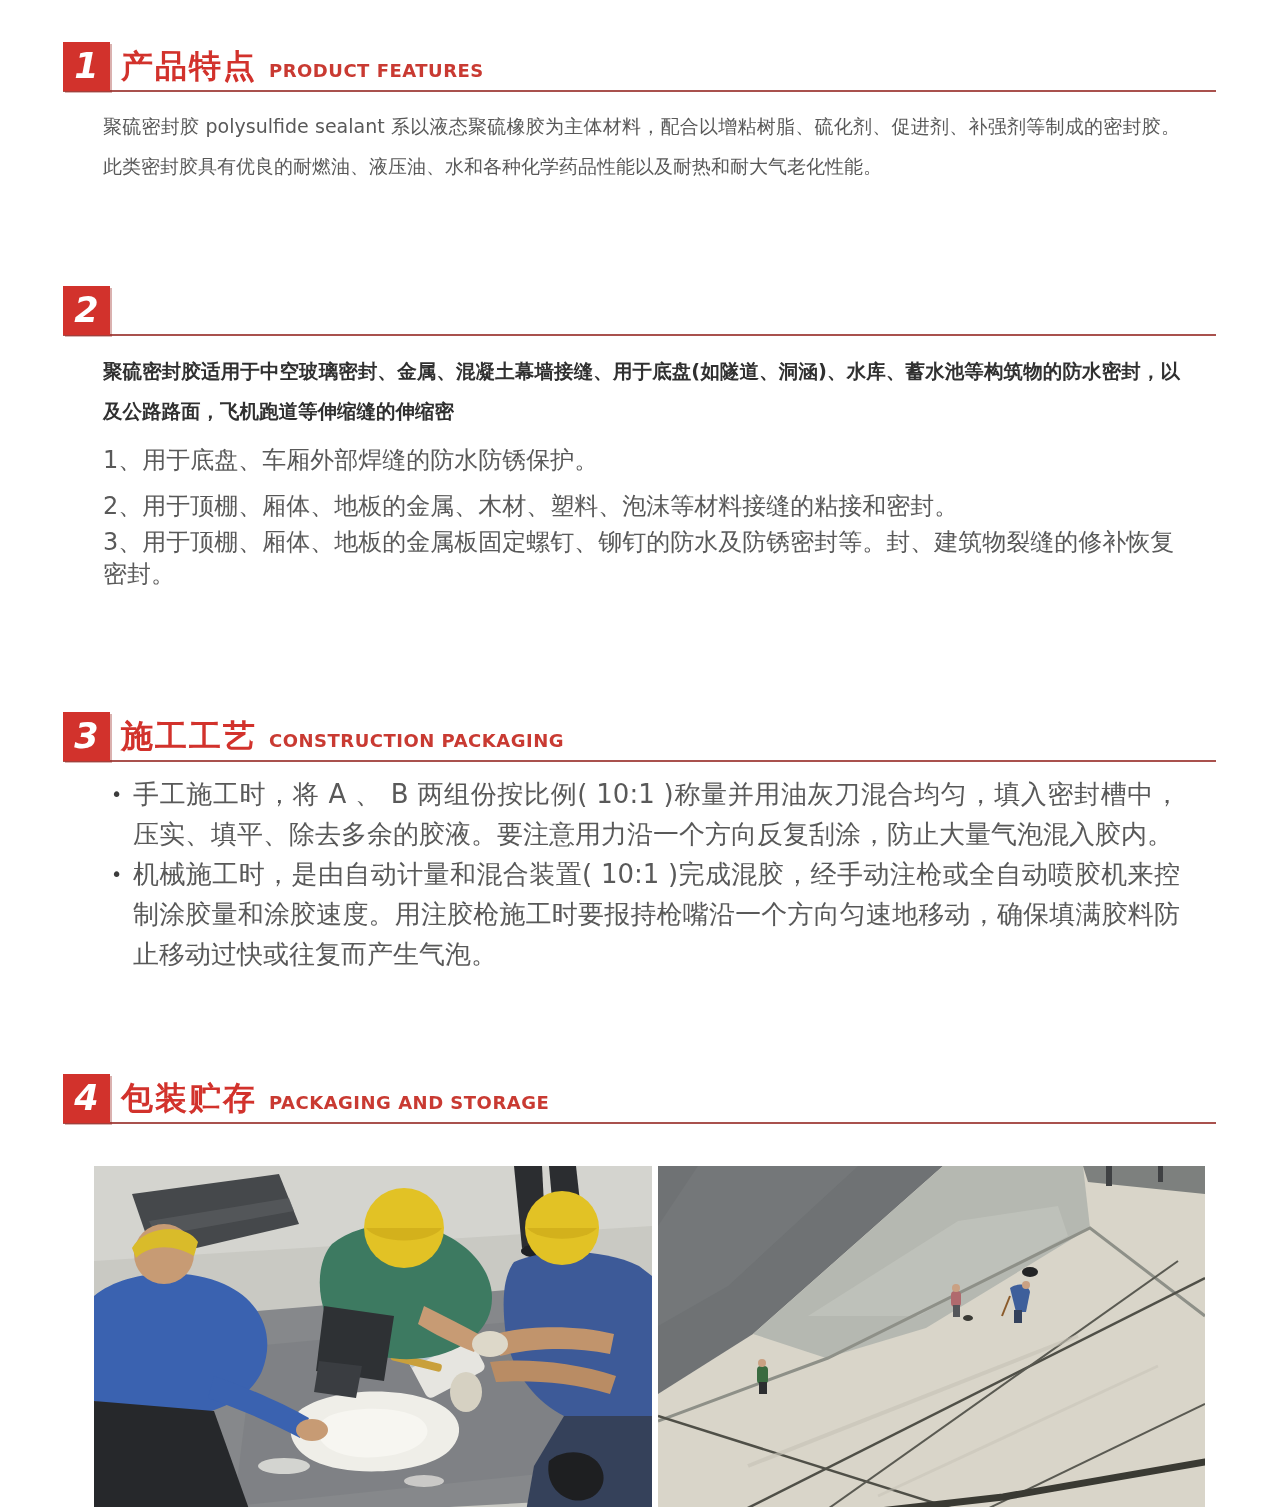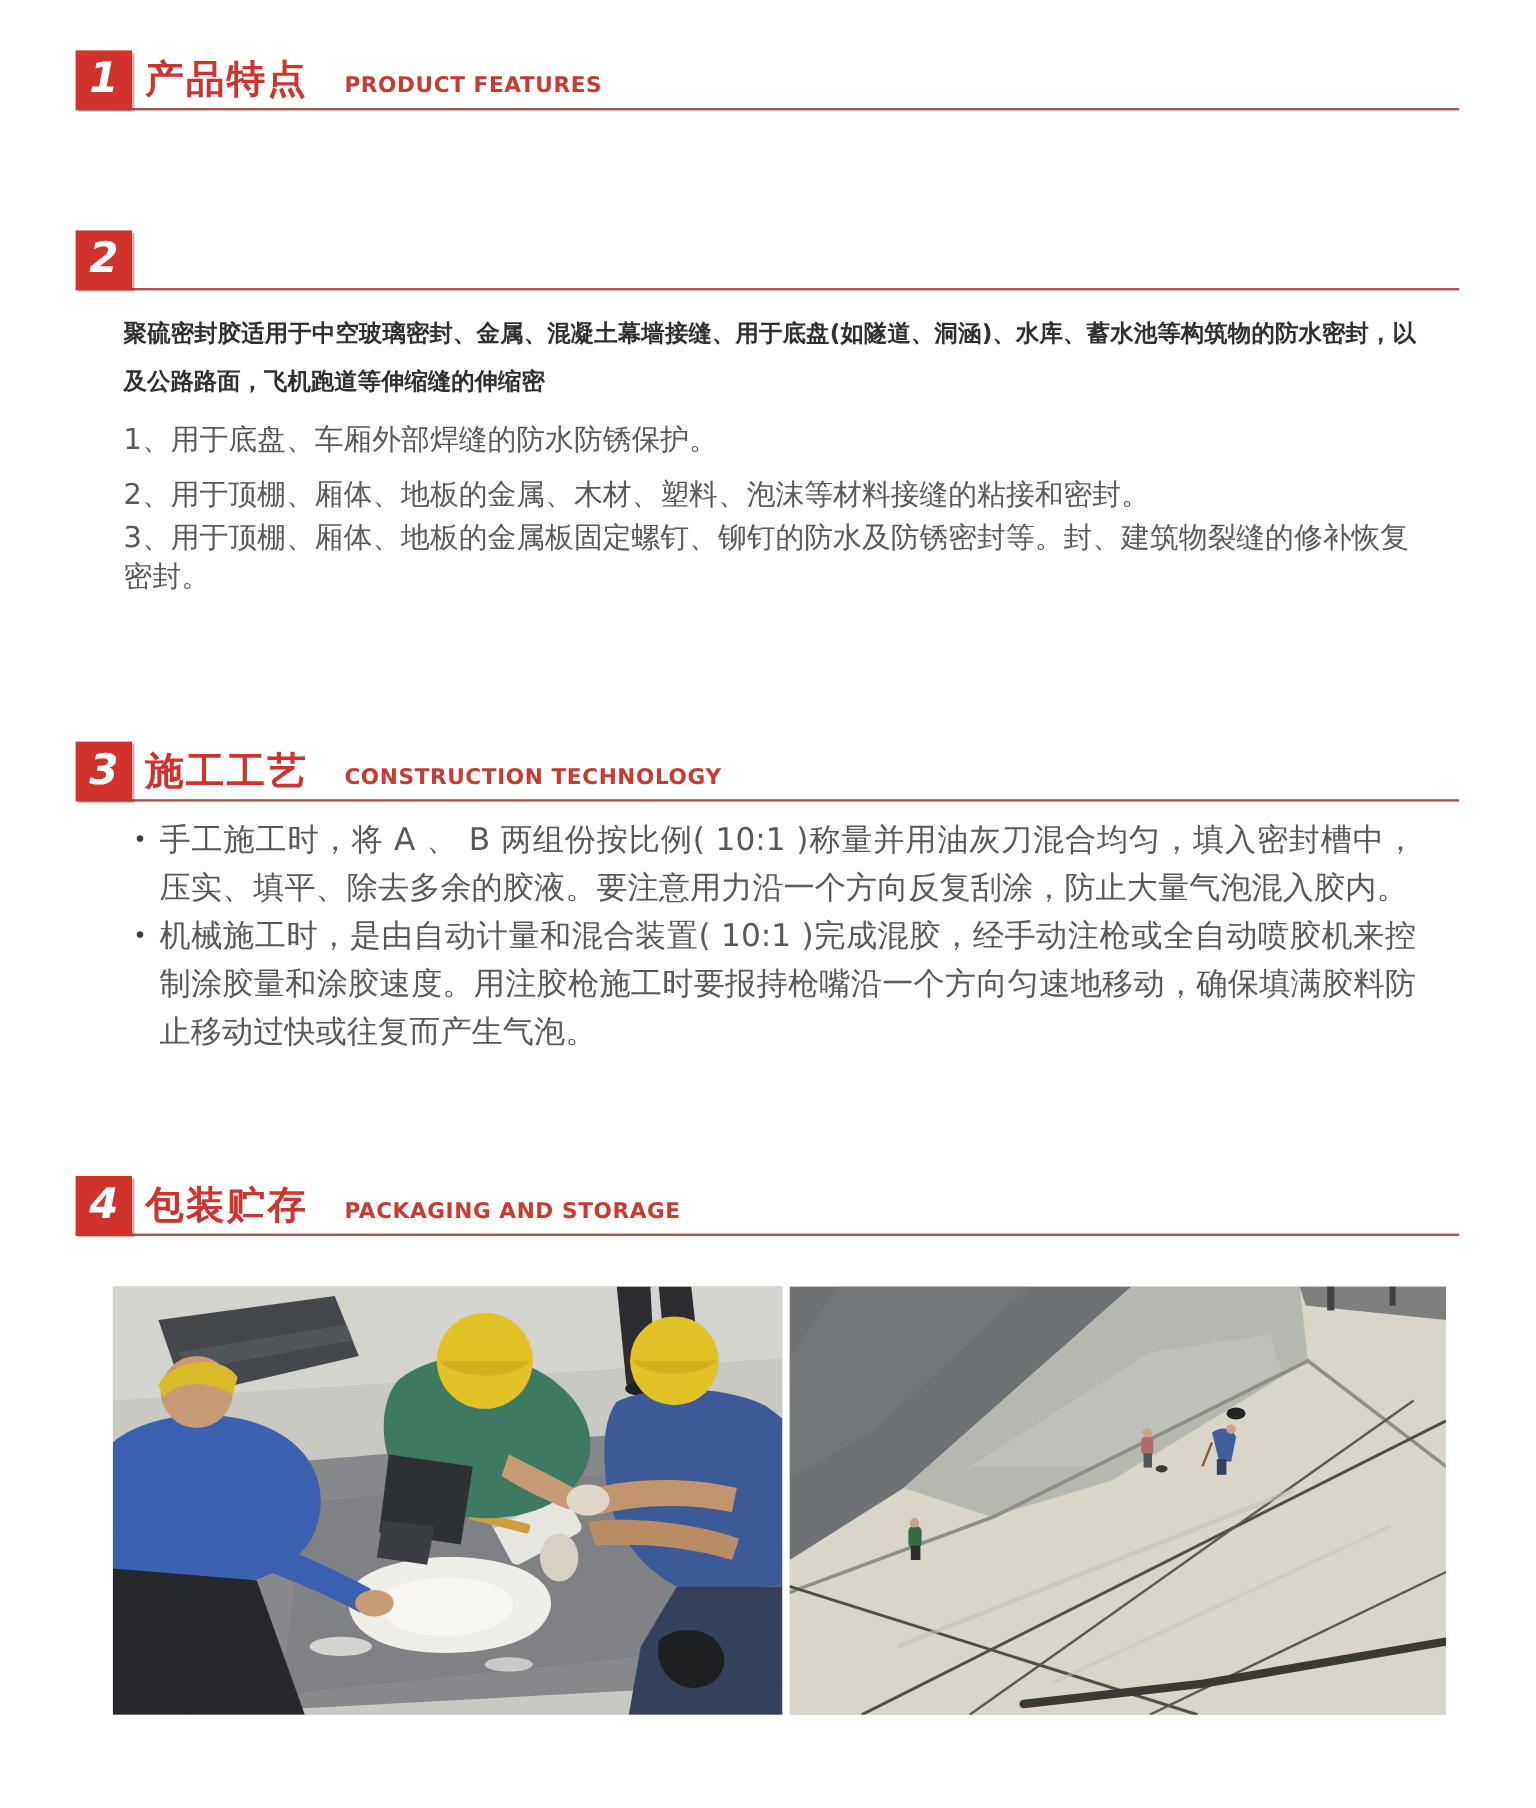--- a/index.html
+++ b/index.html
@@ -21,21 +21,21 @@
     position:absolute; left:0; bottom:-1px;
     width:47px; height:49px;
     background:#d2322c;
     box-shadow:2px 2px 0 rgba(148,32,27,0.35);
     display:flex; align-items:center; justify-content:center;
     color:#ffffff; font-size:35px; font-weight:bold; font-style:italic;
     line-height:1;
   }
   .titles {
     position:absolute; left:58px; bottom:1px;
-    display:flex; align-items:baseline; white-space:nowrap;gap:18px;
+    display:flex; align-items:baseline; white-space:nowrap;
   }
   .title-zh {
     font-size:32px; font-weight:bold; color:#d2322c; letter-spacing:2px;
   }
   .title-en {
     font-size:18px; font-weight:bold; color:#c93a32; margin-left:12px; letter-spacing:0.5px;
   }
   
   .body-block {
     margin:14px 100px 0 103px;
@@ -84,40 +84,41 @@
 
   <div class="sec-header mt-s1">
     <div class="num-box">
       <span>1</span>
     </div>
     <div class="titles">
       <span class="title-zh">产品特点</span>
       <span class="title-en">PRODUCT FEATURES</span>
     </div>
   </div>
+  <div class="body-block">聚硫密封胶 polysulfide sealant 系以液态聚硫橡胶为主体材料，配合以增粘树脂、硫化剂、促进剂、补强剂等制成的密封胶。此类密封胶具有优良的耐燃油、液压油、水和各种化学药品性能以及耐热和耐大气老化性能。</div>
 
   <div class="sec-header mt-s2">
     <div class="num-box">
       <span>2</span>
     </div>
   </div>
   <div class="lead">聚硫密封胶适用于中空玻璃密封、金属、混凝土幕墙接缝、用于底盘(如隧道、洞涵)、水库、蓄水池等构筑物的防水密封，以及公路路面，飞机跑道等伸缩缝的伸缩密</div>
   <ul class="plain-list">
     <li>1、用于底盘、车厢外部焊缝的防水防锈保护。</li>
     <li>2、用于顶棚、厢体、地板的金属、木材、塑料、泡沫等材料接缝的粘接和密封。</li>
     <li>3、用于顶棚、厢体、地板的金属板固定螺钉、铆钉的防水及防锈密封等。封、建筑物裂缝的修补恢复密封。</li>
   </ul>
 
   <div class="sec-header mt-s3">
     <div class="num-box">
       <span>3</span>
     </div>
     <div class="titles">
       <span class="title-zh">施工工艺</span>
-      <span class="title-en">CONSTRUCTION TECHNOLOGY</span>
+      <span class="title-en">CONSTRUCTION PACKAGING</span>
     </div>
   </div>
   <ul class="dot-list">
     <li>手工施工时，将 A 、 B 两组份按比例( 10:1 )称量并用油灰刀混合均匀，填入密封槽中，压实、填平、除去多余的胶液。要注意用力沿一个方向反复刮涂，防止大量气泡混入胶内。</li>
     <li>机械施工时，是由自动计量和混合装置( 10:1 )完成混胶，经手动注枪或全自动喷胶机来控制涂胶量和涂胶速度。用注胶枪施工时要报持枪嘴沿一个方向匀速地移动，确保填满胶料防止移动过快或往复而产生气泡。</li>
   </ul>
 
   <div class="sec-header mt-s4">
     <div class="num-box">
       <span>4</span>

